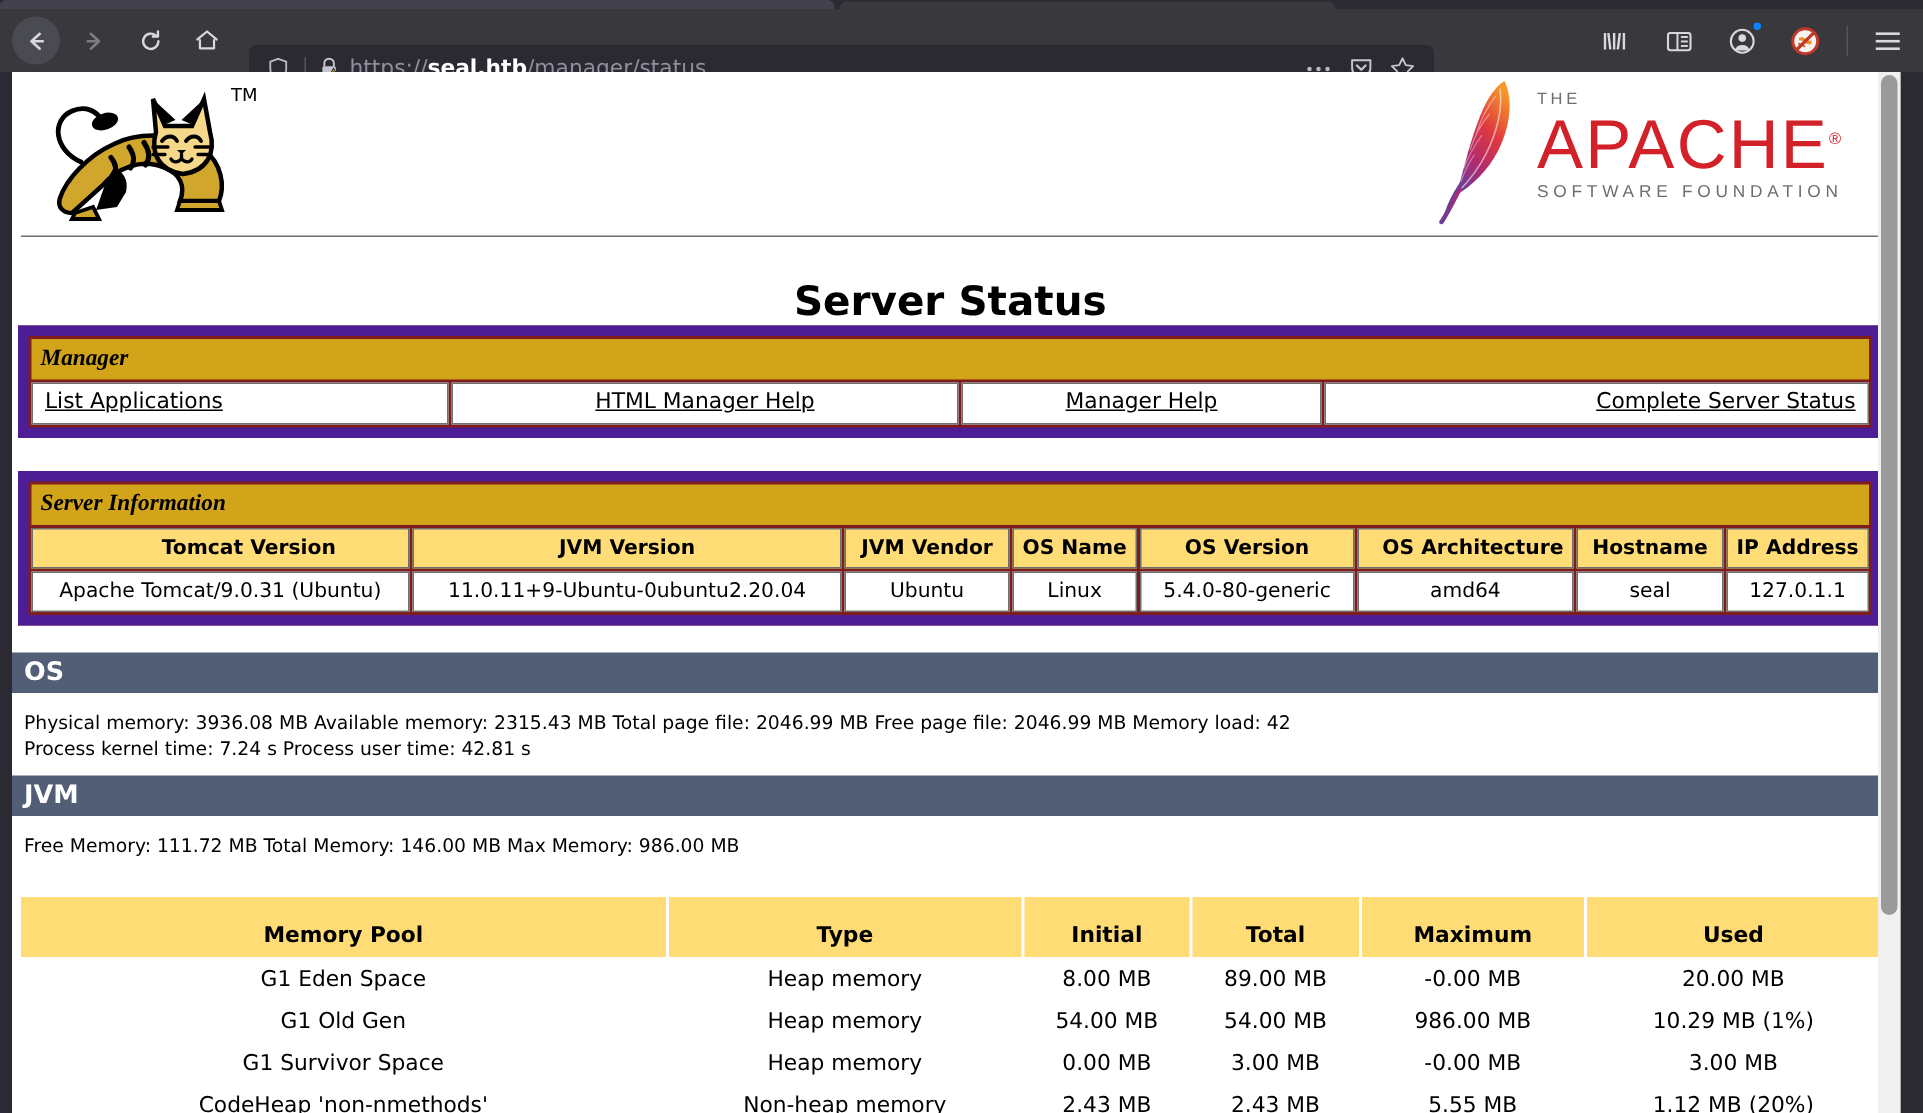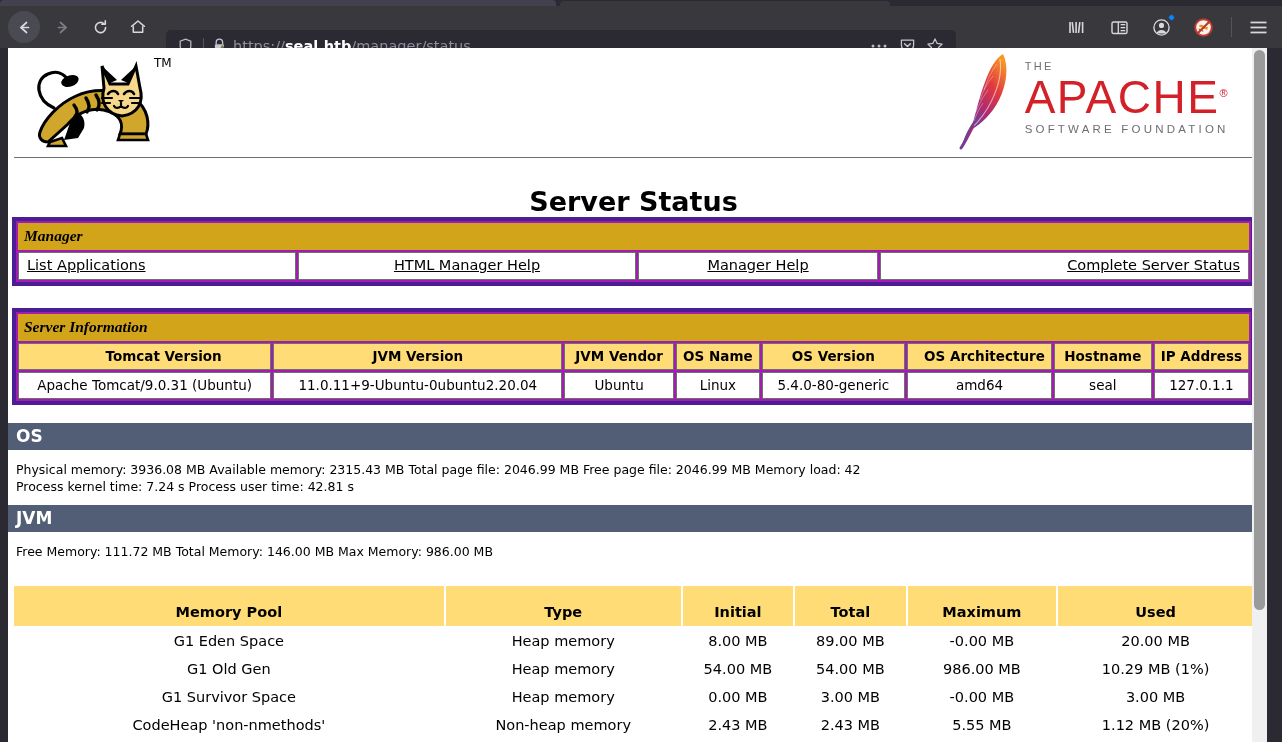--- a/index.html
+++ b/index.html
@@ -132,22 +132,22 @@
     text-align: center;
     font-size: 27px; font-weight: bold; color: #000;
     font-family: "DejaVu Sans", sans-serif;
     margin-top: 28px; 
   }
 
   
   .tc-table {
     width: 1243px; margin: 0 auto 22px auto;
     border-collapse: separate; border-spacing: 2px;
-    background: #a21caf;
-    border: 4px solid #4c1d95;
+    background: #7f1d1d;
+    border: 7px solid #4c1d95;
     font-family: "DejaVu Sans", sans-serif;
   }
   .tc-table.info-table { margin-bottom: 18px; }
   .tc-title-cell {
     background: #D2A41A;
     color: #000;
     font-style: italic; font-weight: bold; font-size: 15.5px;
     padding: 4px 6px 5px 6px;
     font-family: "Liberation Serif", serif;
   }

